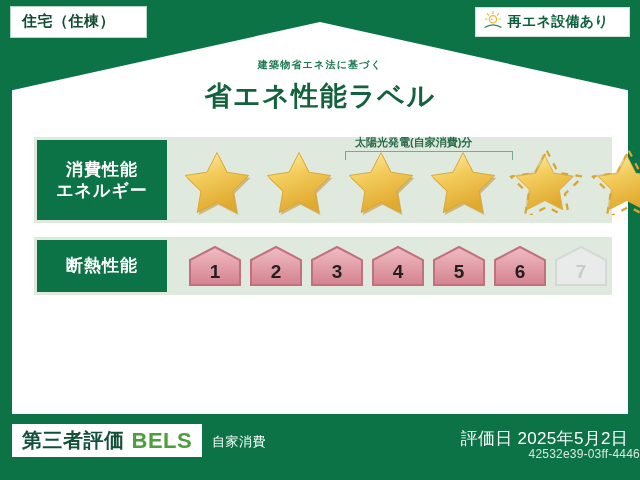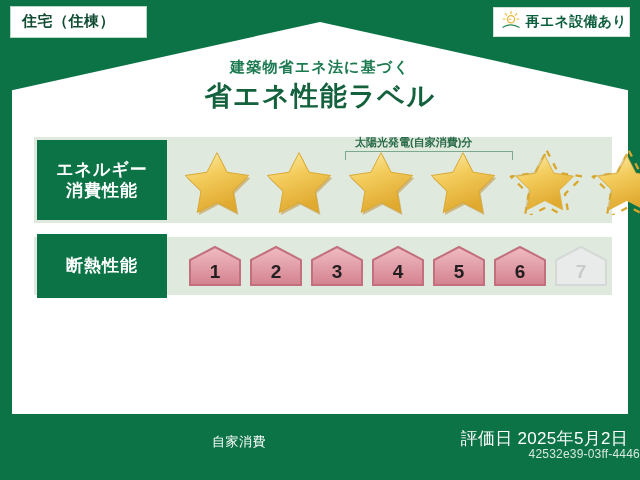--- a/index.html
+++ b/index.html
@@ -54,36 +54,36 @@
   .renew-badge {
     position: absolute;
     right: 10px;
     top: 7px;
     background: #ffffff;
     border: 1px solid #cfe1d7;
     height: 28px;
     display: flex;
     align-items: center;
     gap: 4px;
-    padding: 0 2px 0 6px;
+    padding: 0 20px 0 6px;
     z-index: 6;
   }
   .renew-badge .lbl {
     font-size: 14px;
     font-weight: bold;
     color: #0b5e3c;
     letter-spacing: 0.3px;
   }
 
   .title-sub {
     position: absolute;
     left: 0; right: 0;
     top: 58px;
     text-align: center;
-    font-size: 15px;
+    font-size: 10px;
     font-weight: bold;
     color: #1b7a4f;
     letter-spacing: 1.2px;
     z-index: 5;
   }
   .title-main {
     position: absolute;
     left: 0; right: 0;
     top: 78px;
     text-align: center;
@@ -129,21 +129,21 @@
     justify-content: center;
   }
   #row-energy .row-label {
     width: 130px;
     height: 80px;
     margin-left: 3px;
     font-size: 17px;
   }
   #row-insulation .row-label {
     width: 130px;
-    height: 64px;
+    height: 52px;
     margin-left: 3px;
     font-size: 17px;
   }
 
   
   .stars-wrap {
     position: relative;
     flex: 1;
     height: 86px;
   }
@@ -364,22 +364,22 @@
   </div>
 
   <div class="title-sub">建築物省エネ法に基づく</div>
   <div class="title-main">省エネ性能ラベル</div>
 
   <div class="body-panel">
 
     <div class="perf-row" id="row-energy">
       <div class="row-label">
         <div>
+          <div>消費性能</div>
           <div>エネルギー</div>
-          <div>消費性能</div>
         </div>
       </div>
 
       <div class="stars-wrap">
 
         <div class="solar-caption">太陽光発電(自家消費)分</div>
         <div class="solar-bracket"></div>
 
         <div class="star-strip">
 
@@ -535,18 +535,22 @@
             </span>
           </span>
         </div>
         <div class="info-body">Nearly ZEH-M の要件は評価書の特記項目をご覧ください。</div>
       </div>
 
     </div>
   </div>
 
   <div class="footer">
+    <div class="bels-box">
+      <span class="bels-jp">第三者評価</span>
+      <span class="bels-en">BELS</span>
+    </div>
     <div class="owner-name">自家消費</div>
     <div class="eval-date">評価日 2025年5月2日</div>
     <div class="eval-id">42532e39-03ff-4446</div>
   </div>
 
 </div>
 
 </body></html>

